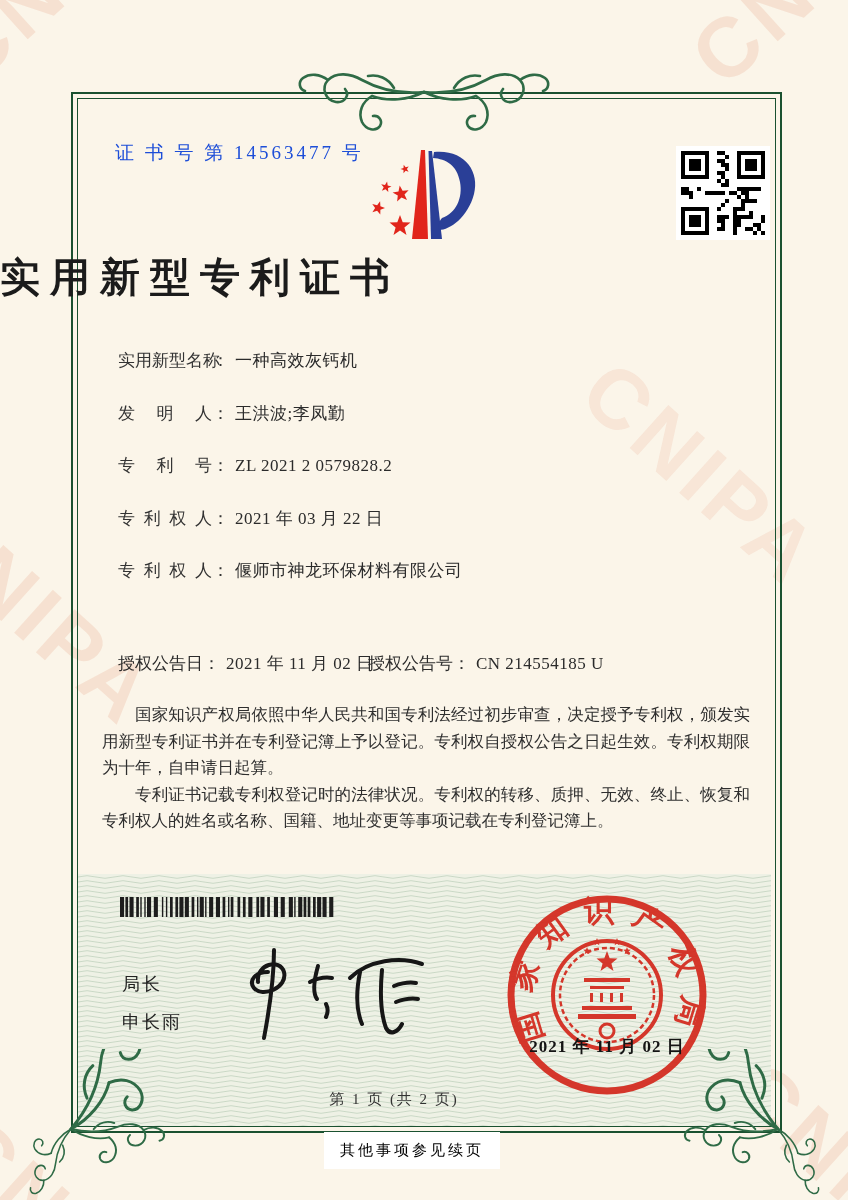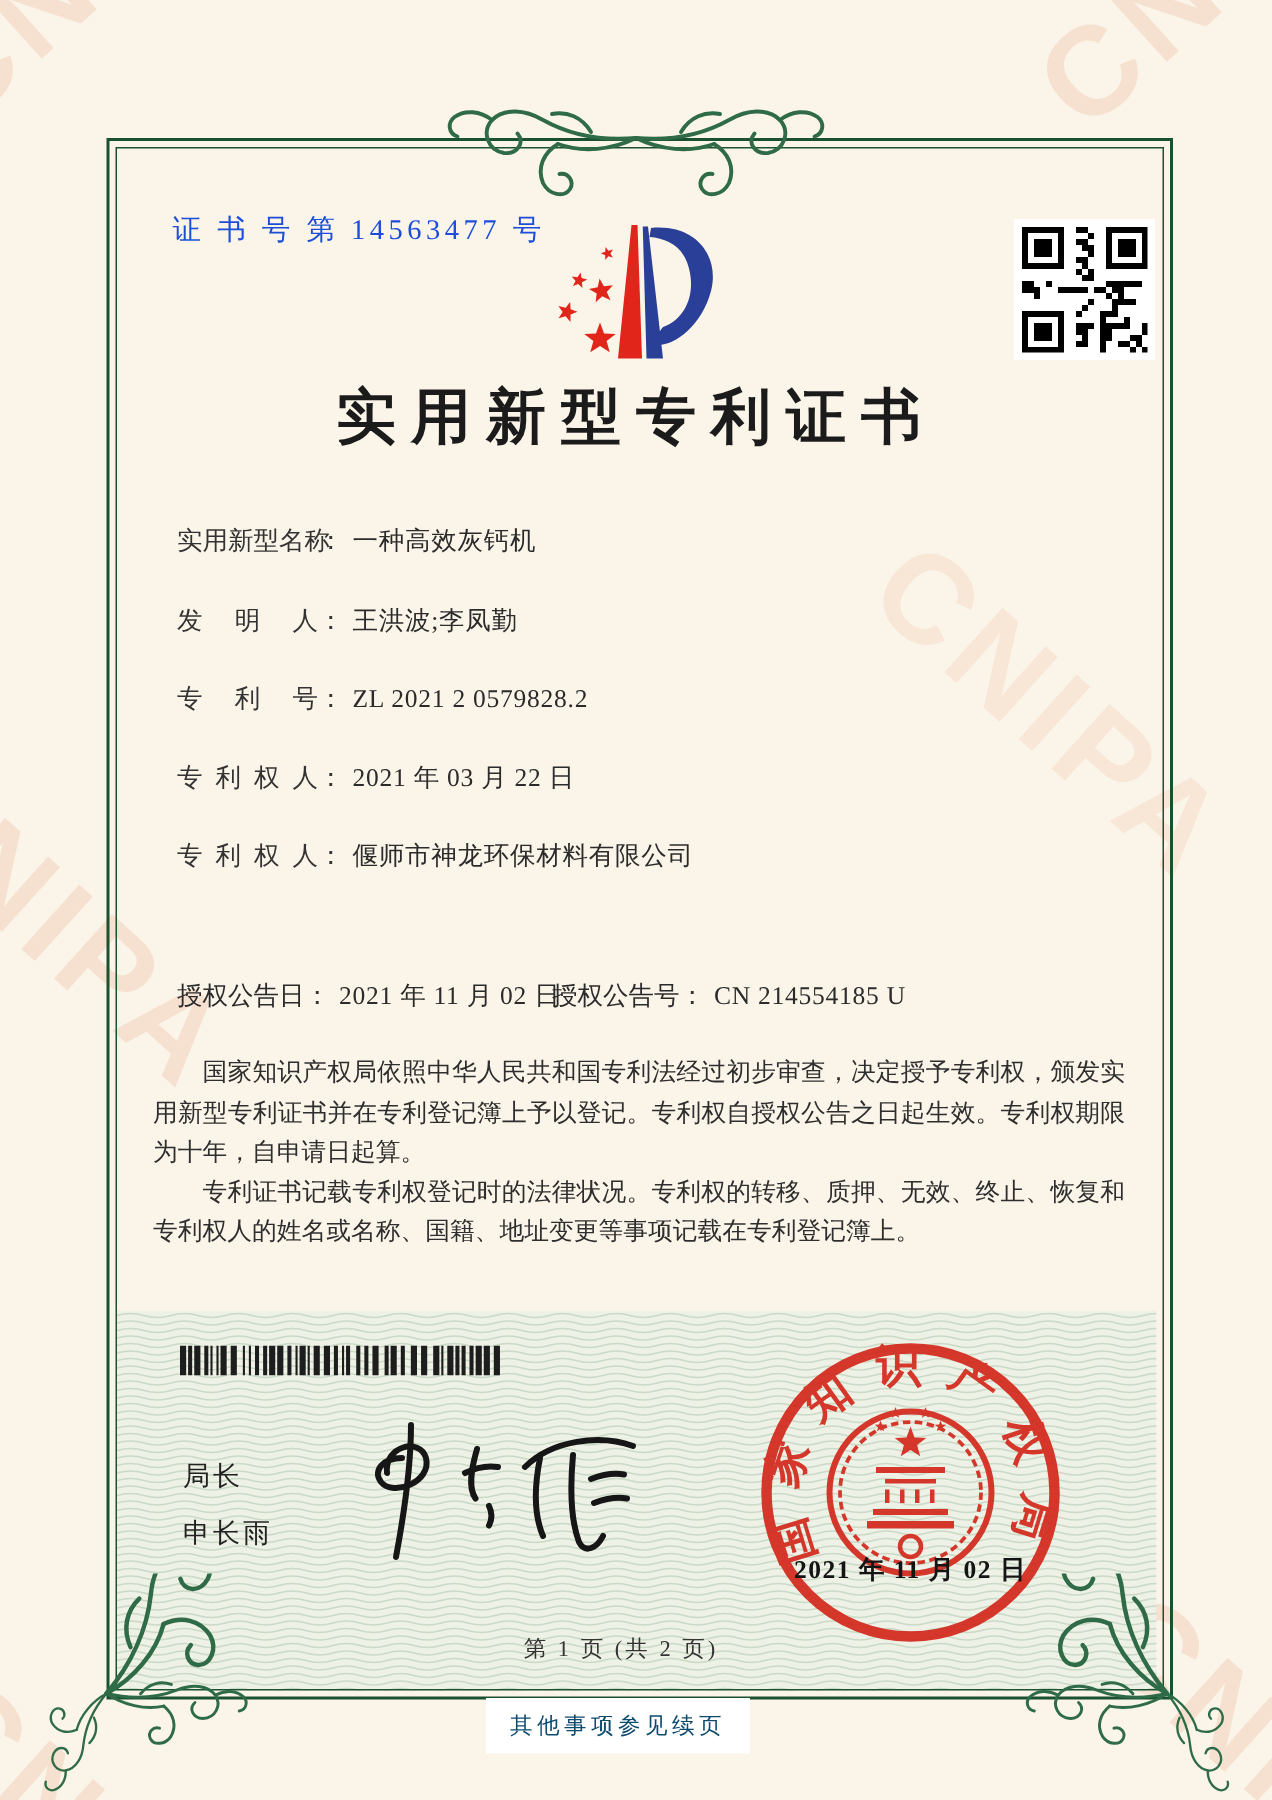--- a/index.html
+++ b/index.html
@@ -16,43 +16,43 @@
   
   .band{position:absolute;left:78px;top:874px;width:693px;height:253px;z-index:2;}
   
   .flourish-top{position:absolute;left:284px;top:50px;z-index:4;}
   .flourish-bl{position:absolute;left:16px;top:1049px;z-index:4;}
   .flourish-br{position:absolute;left:672px;top:1049px;z-index:4;}
   
   .cert-number{position:absolute;left:115px;top:140px;font-size:19px;letter-spacing:3px;color:#1d4ed8;z-index:5;}
   .logo{position:absolute;left:358px;top:138px;z-index:5;}
   .qr-box{position:absolute;left:676px;top:146px;background:#ffffff;padding:5px;z-index:5;line-height:0;}
-  .title{position:absolute;left:0;top:250px;width:848px;text-align:center;font-size:40px;font-weight:700;
+  .title{position:absolute;left:0;top:250px;width:848px;text-align:left;font-size:40px;font-weight:700;
          letter-spacing:10px;color:#1b1b1b;z-index:5;}
   .fields{position:absolute;left:118px;top:352px;width:600px;z-index:5;font-size:17px;}
   .field-row{line-height:17px;margin-bottom:35.5px;white-space:nowrap;}
   .f-label{display:inline-block;width:94px;text-align:justify;text-align-last:justify;color:#333;}
   .f-colon{margin-right:6px;color:#333;}
   .f-value{color:#2b2b2b;letter-spacing:0.5px;}
   .grant-row{position:absolute;left:118px;top:655px;width:620px;font-size:17px;line-height:17px;white-space:nowrap;z-index:5;}
   .grant-no{position:absolute;left:250px;top:0;}
   .paras{position:absolute;left:102px;top:702px;width:648px;font-size:16.5px;line-height:26.5px;
          text-align:justify;color:#2e2e2e;z-index:5;}
   .paras p{margin:0;text-indent:2em;}
   .barcode{position:absolute;left:120px;top:897px;z-index:5;line-height:0;}
   .director{position:absolute;left:122px;top:972px;font-size:18px;color:#222;z-index:5;}
   .director div{margin-bottom:14px;letter-spacing:2px;}
   .signature{position:absolute;left:222px;top:944px;z-index:6;}
   .seal{position:absolute;left:502px;top:890px;z-index:6;}
   .seal-date{position:absolute;left:512px;top:1035px;width:190px;text-align:center;font-size:17px;
              font-weight:600;letter-spacing:1px;color:#141414;z-index:7;}
-  .page-num{position:absolute;left:79px;top:1090px;width:670px;text-align:center;font-size:15px;
+  .page-num{position:absolute;left:59px;top:1090px;width:670px;text-align:center;font-size:15px;
             letter-spacing:2px;color:#333;z-index:5;}
   .cont-note{position:absolute;left:324px;top:1132px;background:#ffffff;padding:9px 16px;font-size:15px;
-             letter-spacing:3px;color:#0c4a6e;z-index:5;}
+             letter-spacing:3px;color:#000000;z-index:5;}
 </style>
 </head>
 <body>
 
 <div class="page">
 
   <div class="wm asc" style="left:-45px;top:18px;">CNIPA</div>
   <div class="wm asc" style="left:705px;top:20px;">CNIPA</div>
   <div class="wm desc" style="left:595px;top:330px;opacity:.8;">CNIPA</div>
   <div class="wm desc" style="left:-70px;top:470px;">CNIPA</div>

